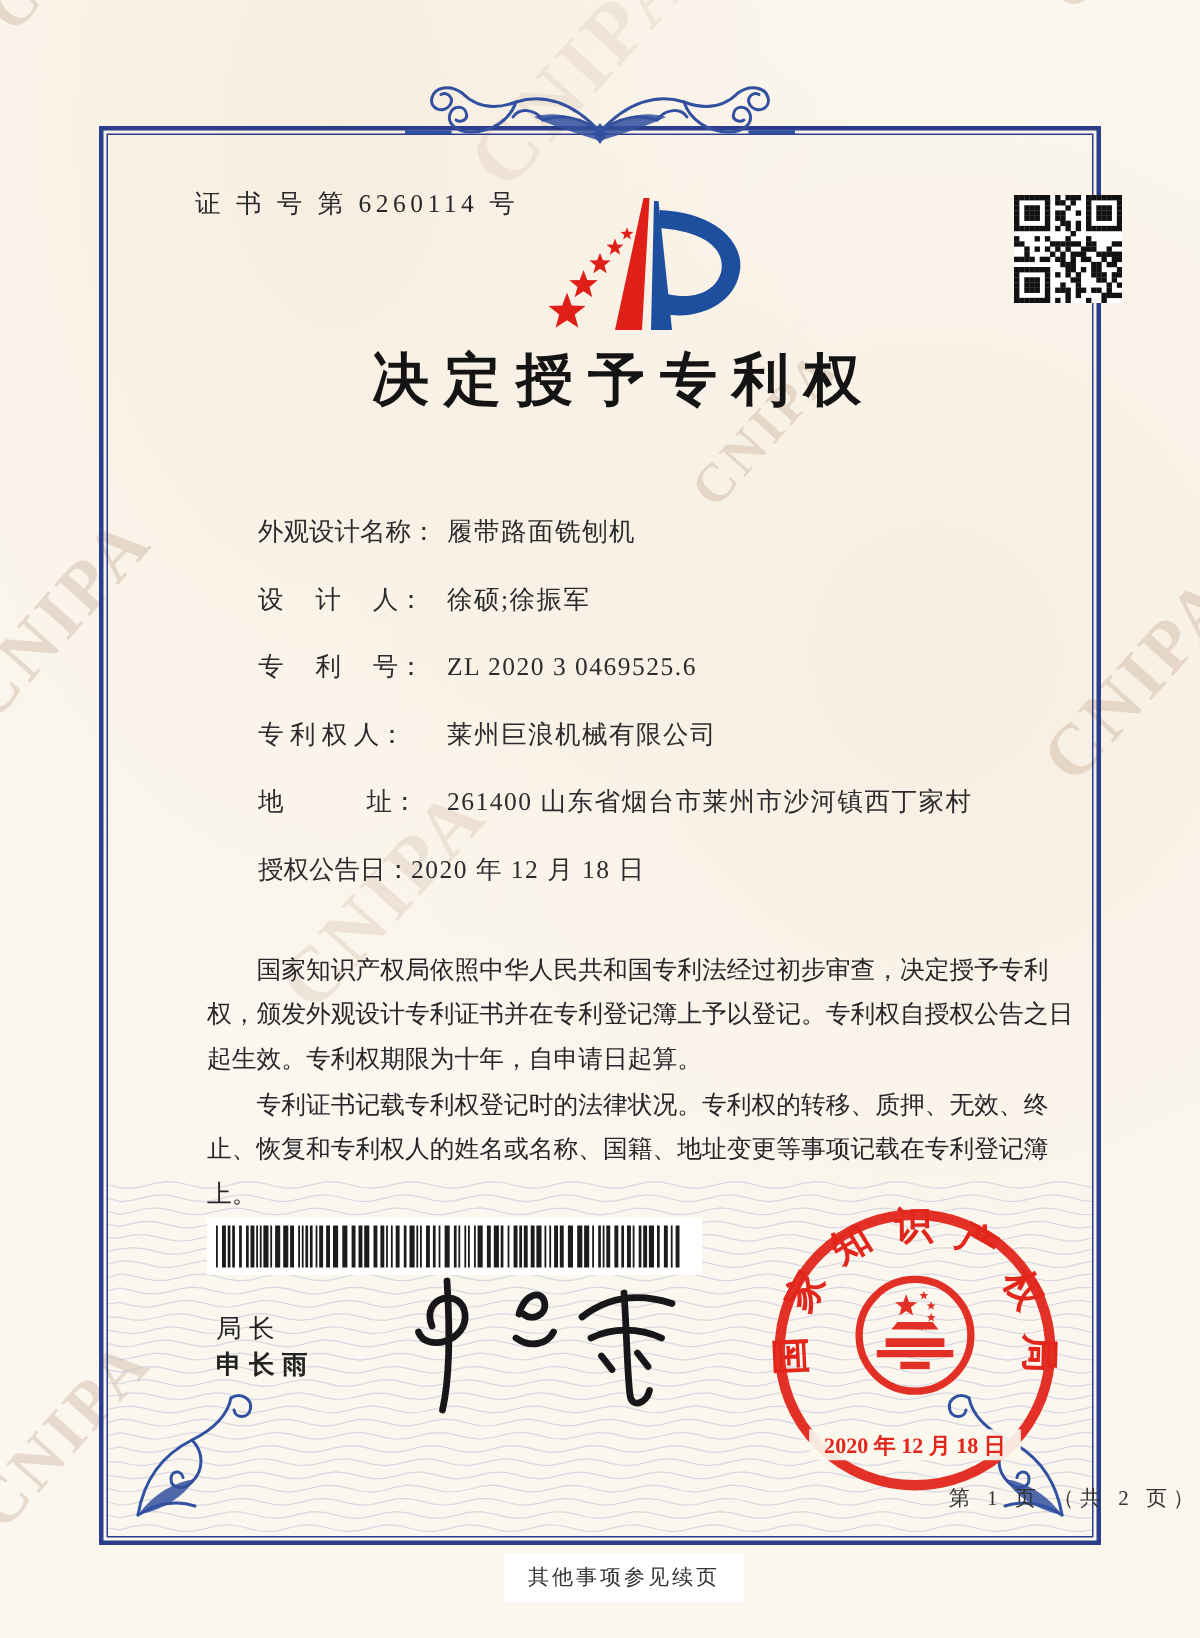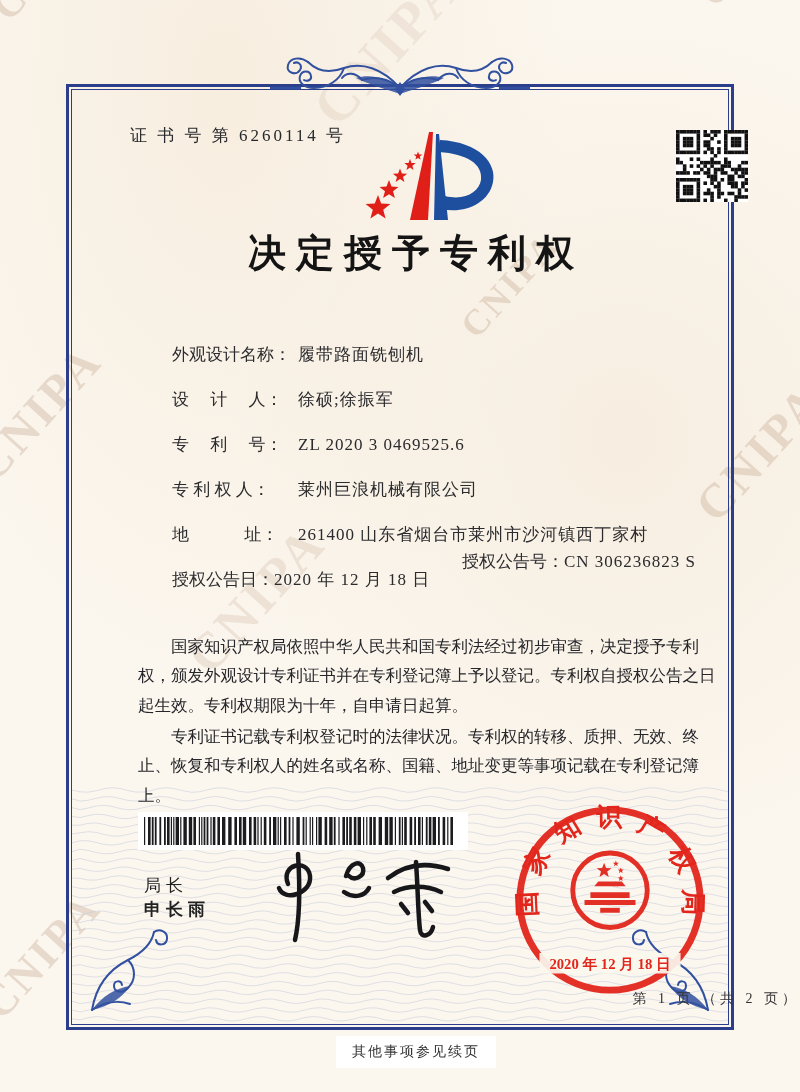--- a/index.html
+++ b/index.html
@@ -378,21 +378,20 @@
         <span class="flabel">专　 利　 号：</span><span class="fvalue">ZL 2020 3 0469525.6</span>
       </div>
       <div class="frow">
         <span class="flabel">专 利 权 人：</span><span class="fvalue">莱州巨浪机械有限公司</span>
       </div>
       <div class="frow">
         <span class="flabel">地　　　 址：</span><span class="fvalue">261400 山东省烟台市莱州市沙河镇西丁家村</span>
       </div>
       <div class="frow">
         <span>授权公告日：</span><span class="fvalue">2020 年 12 月 18 日</span>
-        <span class="grant2"><span>授权公告号：</span><span class="fvalue">CN 306236823 S</span></span>
       </div>
     </div>
 
     <div class="paras">
       <p>国家知识产权局依照中华人民共和国专利法经过初步审查，决定授予专利权，颁发外观设计专利证书并在专利登记簿上予以登记。专利权自授权公告之日起生效。专利权期限为十年，自申请日起算。</p>
       <p>专利证书记载专利权登记时的法律状况。专利权的转移、质押、无效、终止、恢复和专利权人的姓名或名称、国籍、地址变更等事项记载在专利登记簿上。</p>
     </div>
 
     <svg class="barcode" id="barcode-svg" width="330" height="38">
       <rect x="0" y="0" width="330" height="38" fill="#ffffff"></rect>

